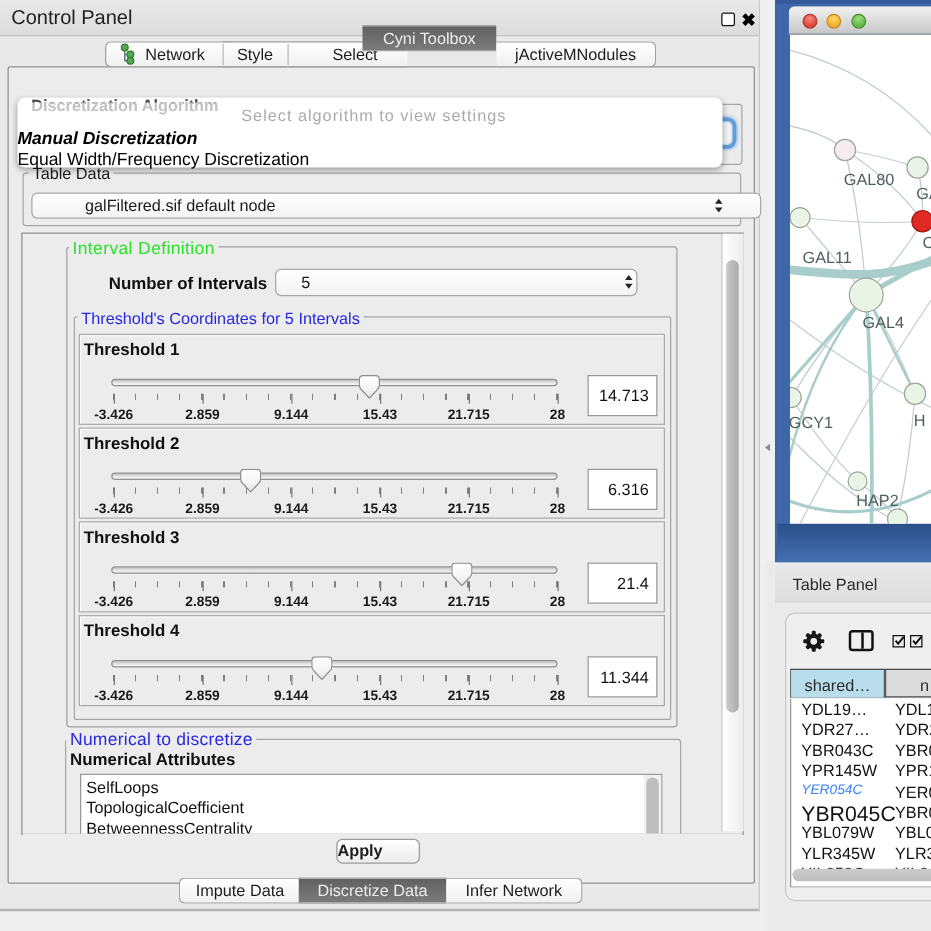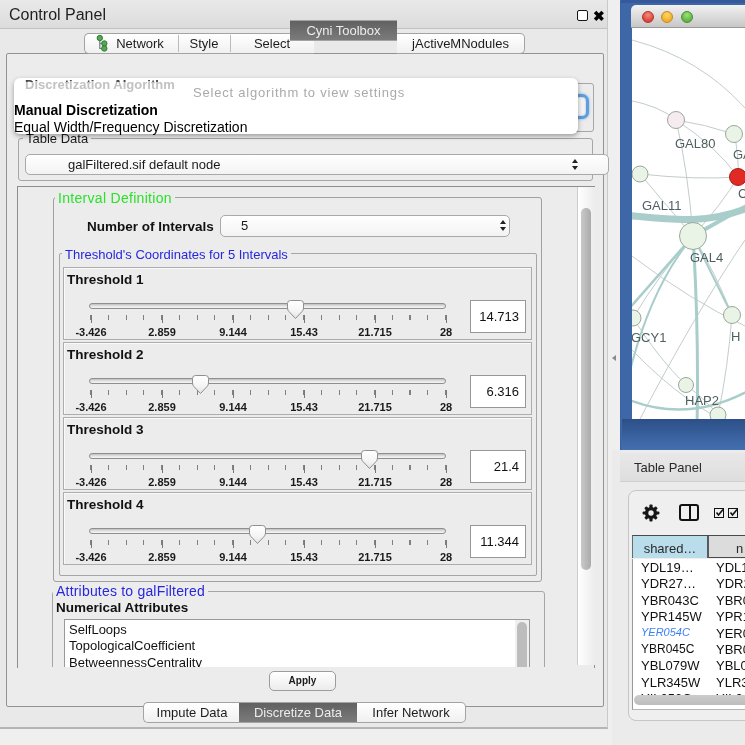--- a/index.html
+++ b/index.html
@@ -29,21 +29,21 @@
 </style></head><body>
 
 <div class="abs" style="left:0;top:0;width:607px;height:727px;background:#e9e9e9;border-bottom:2px solid #b5b5b5;border-right:1px solid #c9c9c9;"></div>
 <div class="abs" style="left:0;top:0;width:607px;height:28px;background:linear-gradient(#e9e9e9,#dcdcdc);border-bottom:1px solid #c2c2c2;"></div>
 <div class="abs" style="left:9px;top:6px;font-size:16px;color:#1f1f1f;">Control Panel</div>
 <div class="abs" style="left:577px;top:10px;width:9px;height:9px;border:1.5px solid #151515;border-radius:2px;background:#fff;"></div>
 <div class="abs" style="left:593px;top:7.5px;font-size:14px;font-weight:bold;color:#000;">✖</div>
 <div class="abs" style="left:6px;top:53px;width:596px;height:652px;background:#ececec;border:1px solid #939393;border-radius:2px;"></div>
 <div class="seg segfirst" style="left:84px;top:33px;width:94px;padding-left:8px;">Network</div>
 <div class="seg" style="left:178px;top:33px;width:52px;">Style</div>
-<div class="seg" style="left:230px;top:33px;width:84px;">Select</div>
+<div class="seg" style="left:230px;top:33px;width:84px;padding-left:12px;">Select</div>
 <div class="seg segdark" style="left:290px;top:20px;width:107px;">Cyni Toolbox</div>
 <div class="seg seglast" style="left:397px;top:33px;width:127px;">jActiveMNodules</div>
 <div class="segsep" style="left:178px;top:35px;height:17px;"></div>
 <div class="segsep" style="left:230px;top:35px;height:17px;"></div>
 <svg class="abs" style="left:95px;top:34px;" width="14" height="18" viewBox="0 0 14 18">
 <path d="M4.8 4 V15 M4.8 9.5 H9.3 M4.8 14.5 H9.3" stroke="#6a7a8a" stroke-width="1.2" fill="none"></path>
 <circle cx="4.8" cy="4" r="2.7" fill="#55a855" stroke="#2e7d32" stroke-width="1"></circle>
 <circle cx="9.3" cy="9.5" r="2.7" fill="#55a855" stroke="#2e7d32" stroke-width="1"></circle>
 <circle cx="9.3" cy="14.5" r="2.7" fill="#55a855" stroke="#2e7d32" stroke-width="1"></circle>
 </svg>
@@ -165,39 +165,39 @@
       <linearGradient id="tg3" x1="0" y1="0" x2="0" y2="1">
         <stop offset="0" stop-color="#ffffff"></stop>
         <stop offset="0.6" stop-color="#f4f4f4"></stop>
         <stop offset="1" stop-color="#e2e2e2"></stop>
       </linearGradient>
     </defs>
     <path d="M3.5 0.5 H13.5 Q16.5 0.5 16.5 3.5 V8 Q16.5 10.4 14.8 11.8 L8.5 18.5 L2.2 11.8 Q0.5 10.4 0.5 8 V3.5 Q0.5 0.5 3.5 0.5 Z" fill="url(#tg3)" stroke="#8f8f8f" stroke-width="1"></path>
   </svg>
 <div class="vbox" style="top:525px;">11.344</div>
 <div class="grp" style="left:52px;top:591px;width:491px;height:80px;"></div>
-<div class="gtitle" style="left:53px;top:585px;color:#2727e0;font-size:14px;letter-spacing:0.2px;">Attributes to galFiltered</div>
+<div class="gtitle" style="left:53px;top:585px;color:#2727e0;font-size:14px;letter-spacing:0.2px;">Numerical to discretize</div>
 <div class="thname" style="left:56px;top:600px;">Numerical Attributes</div>
 <div class="abs" style="left:64px;top:619px;width:464px;height:47px;background:#fff;border:1px solid #999;overflow:hidden;">
     <div style="font-size:13px;color:#111;padding-left:4px;padding-top:2px;line-height:16.3px;">SelfLoops<br>TopologicalCoefficient<br>BetweennessCentrality</div>
     <div style="position:absolute;right:0;top:0;width:14px;height:47px;background:#f0f0f0;"></div>
     <div style="position:absolute;right:2px;top:2px;width:10px;height:60px;background:#bdbdbd;border-radius:5px;"></div>
   </div>
 <div class="abs" style="left:18px;top:667px;width:576px;height:37px;background:#ececec;"></div>
-<div class="abs" style="left:269px;top:671px;width:65px;height:18px;background:linear-gradient(#ffffff,#ececec);border:1px solid #9c9c9c;border-radius:5px;text-align:center;font-size:10px;font-weight:bold;color:#1c1c1c;line-height:18px;">Apply</div>
+<div class="abs" style="left:269px;top:671px;width:65px;height:18px;background:linear-gradient(#ffffff,#ececec);border:1px solid #9c9c9c;border-radius:5px;text-align:left;font-size:13px;font-weight:bold;color:#1c1c1c;line-height:18px;">Apply</div>
 <div class="seg segfirst" style="left:143px;top:702px;width:96px;">Impute Data</div>
 <div class="seg segdark" style="left:239px;top:702px;width:118px;">Discretize Data</div>
 <div class="seg seglast" style="left:357px;top:702px;width:108px;">Infer Network</div>
 <div class="grp" style="left:22px;top:83px;width:570px;height:47px;"></div>
 <div class="abs" style="left:561px;top:94px;width:22px;height:19px;border:3px solid #5f9ddb;border-radius:7px;box-shadow:0 0 3px #79aee2, inset 0 0 2px #79aee2;background:#f4f4f4;"></div>
 <div class="abs" style="left:13.5px;top:78px;width:564.5px;height:56px;background:#ffffff;border-radius:6px;box-shadow:0 2px 5px rgba(0,0,0,0.35);z-index:40;"></div>
 <div class="abs" style="z-index:41;left:25px;top:77px;font-size:13px;font-weight:bold;color:#c2c2c2;">Discretization Algorithm</div>
 <div class="abs" style="z-index:41;left:25px;top:77px;font-size:13px;font-weight:bold;color:#4a4a4a;clip-path:inset(0 0 10px 0);">Discretization Algorithm</div>
 <div class="abs" style="z-index:41;left:193px;top:85px;font-size:13px;letter-spacing:0.8px;color:#aaaaaa;">Select algorithm to view settings</div>
-<div class="abs" style="z-index:41;left:14px;top:102px;font-size:14px;font-weight:bold;color:#000;">Manual Discretization</div>
+<div class="abs" style="z-index:41;left:14px;top:102px;font-size:14px;font-weight:bold;color:#000;font-style:italic;">Manual Discretization</div>
 <div class="abs" style="z-index:41;left:14px;top:118.5px;font-size:14px;color:#000;">Equal Width/Frequency Discretization</div>
 <div class="abs" style="left:612px;top:355px;width:0;height:0;border-top:3px solid transparent;border-bottom:3px solid transparent;border-right:4px solid #8a8a8a;"></div>
 <div class="abs" style="left:620px;top:0;width:125px;height:450px;background:#3e67a8;"></div>
 <div class="abs" style="left:620px;top:0;width:125px;height:3px;background:#35599a;"></div>
 <div class="abs" style="left:620px;top:0;width:1px;height:450px;background:#3a61a2;"></div>
 <div class="abs" style="left:622px;top:419px;width:123px;height:31px;background:linear-gradient(#2c4f88,#4470b0);"></div>
 <div class="abs" style="left:631px;top:5px;width:114px;height:22px;background:linear-gradient(#f2f2f2,#c7c7c7);border-radius:5px 0 0 0;border-bottom:1px solid #9a9a9a;"></div>
 <div class="abs" style="left:641.8px;top:11px;width:10px;height:10px;border-radius:50%;background:radial-gradient(circle at 50% 30%,#f28b82,#dd4437 70%);border:1px solid #b33327;"></div>
 <div class="abs" style="left:661.3px;top:11px;width:10px;height:10px;border-radius:50%;background:radial-gradient(circle at 50% 30%,#fdd663,#f0ad2d 70%);border:1px solid #c8881b;"></div>
 <div class="abs" style="left:681.1px;top:11px;width:10px;height:10px;border-radius:50%;background:radial-gradient(circle at 50% 30%,#9ede7e,#5fb643 70%);border:1px solid #44902c;"></div>
@@ -294,21 +294,21 @@
 <div style="position:absolute;left:8px;top:1.0px;font-size:13px;color:#111;">YDL19…</div>
 <div style="position:absolute;left:83px;top:1.0px;font-size:13px;color:#111;">YDL1</div>
 <div style="position:absolute;left:8px;top:17.4px;font-size:13px;color:#111;">YDR27…</div>
 <div style="position:absolute;left:83px;top:17.4px;font-size:13px;color:#111;">YDR2</div>
 <div style="position:absolute;left:8px;top:33.8px;font-size:13px;color:#111;">YBR043C</div>
 <div style="position:absolute;left:83px;top:33.8px;font-size:13px;color:#111;">YBR0</div>
 <div style="position:absolute;left:8px;top:50.199999999999996px;font-size:13px;color:#111;">YPR145W</div>
 <div style="position:absolute;left:83px;top:50.199999999999996px;font-size:13px;color:#111;">YPR1</div>
 <div style="position:absolute;left:8px;top:66.6px;font-size:11px;color:#3b82f6;font-style:italic;">YER054C</div>
 <div style="position:absolute;left:83px;top:66.6px;font-size:13px;color:#111;">YER0</div>
-<div style="position:absolute;left:8px;top:83.0px;font-size:12px;color:#111;">YBR045C</div>
+<div style="position:absolute;left:8px;top:83.0px;font-size:17px;color:#111;">YBR045C</div>
 <div style="position:absolute;left:83px;top:83.0px;font-size:13px;color:#111;">YBR0</div>
 <div style="position:absolute;left:8px;top:99.39999999999999px;font-size:13px;color:#111;">YBL079W</div>
 <div style="position:absolute;left:83px;top:99.39999999999999px;font-size:13px;color:#111;">YBL0</div>
 <div style="position:absolute;left:8px;top:115.79999999999998px;font-size:13px;color:#111;">YLR345W</div>
 <div style="position:absolute;left:83px;top:115.79999999999998px;font-size:13px;color:#111;">YLR3</div>
 <div style="position:absolute;left:8px;top:132.2px;font-size:13px;color:#111;">YIL053C</div>
 <div style="position:absolute;left:83px;top:132.2px;font-size:13px;color:#111;">YIL0</div>
 </div>
 <div class="abs" style="left:634px;top:695px;width:115px;height:10px;background:linear-gradient(#cccccc,#bdbdbd);border-radius:5px;"></div>
 </body></html>

